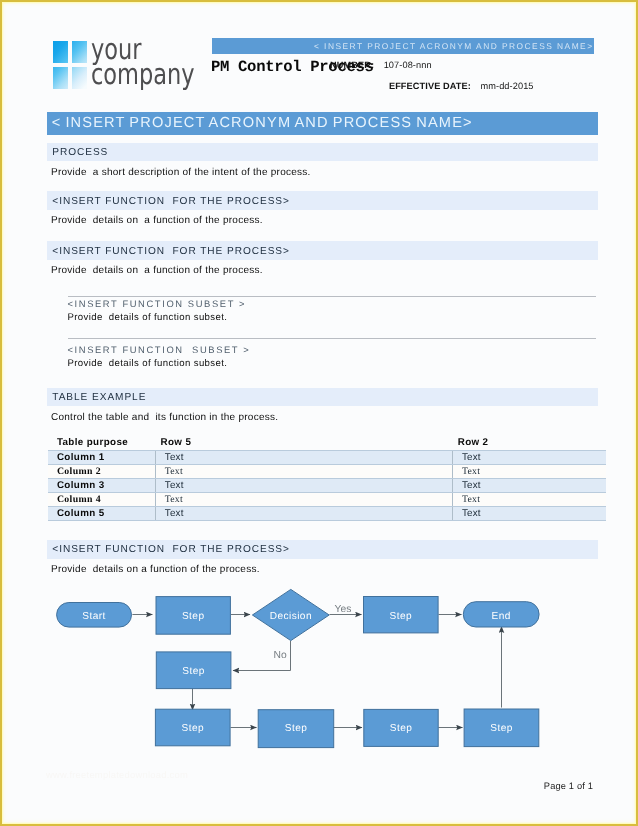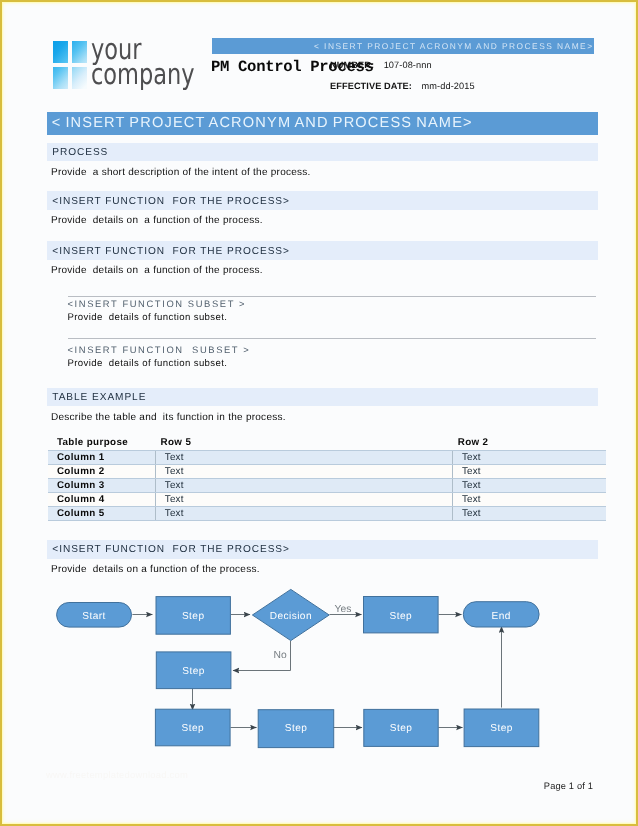--- a/index.html
+++ b/index.html
@@ -29,21 +29,21 @@
   #logo-text span{display:block;}
 
   #hdr-banner{position:absolute;left:212px;top:38px;width:381.5px;height:16px;
               background:#5b9bd5;color:#d3e5f5;font-size:8.4px;letter-spacing:1.47px;
               text-align:right;line-height:16.5px;padding-right:0px;box-sizing:border-box;
               font-family:"Liberation Sans",sans-serif;}
   #hdr-title{position:absolute;left:211px;top:58px;font-size:15.6px;font-weight:bold;
              color:#0a0a0a;letter-spacing:-0.33px;font-family:Liberation Mono, monospace;}
   #hdr-number{position:absolute;left:330px;top:60px;width:262.5px;
               font-size:9.2px;color:#141414;}
-  #hdr-date{position:absolute;left:330px;top:80.5px;width:262.5px;text-align:left;
+  #hdr-date{position:absolute;left:330px;top:80.5px;width:262.5px;text-align:center;
               font-size:9.2px;color:#141414;}
   .lbl{font-weight:bold;letter-spacing:0.1px;}
   .val{font-weight:normal;letter-spacing:0.1px;margin-left:7px;}
 
   
   #title-bar{position:absolute;left:47px;top:112px;width:551px;height:23px;
              background:#5b9bd5;color:#e8f4fd;font-size:14.6px;letter-spacing:1.16px;word-spacing:-1.2px;
              line-height:22.5px;padding-left:4.7px;box-sizing:border-box;}
 
   
@@ -61,21 +61,21 @@
   #tbl col.c1{width:297.2px;}
   #tbl col.c2{width:153.2px;}
   #tbl th{font-weight:bold;color:#0a0a0a;text-align:left;font-size:9.8px;
           padding:0 0 0 8.9px;height:14.5px;letter-spacing:0.38px;border:0;vertical-align:middle;}
   #tbl th:nth-child(2),#tbl th:nth-child(3){padding-left:5.2px;}
   #tbl td{color:#111;height:14.2px;padding:0 0 0 8.9px;box-sizing:border-box;
           border-top:1px solid #b9cbdc;border-bottom:1px solid #b9cbdc;letter-spacing:0.2px;vertical-align:middle;}
   #tbl td.k{font-weight:bold;color:#0a0a0a;font-size:9.8px;border-left:0;letter-spacing:0.38px;}
   #tbl td.v{color:#22303c;font-size:9.8px;border-left:1px solid #aebdc9;padding-left:9px;}
   #tbl tr.odd td{background:#dfeaf6;}
-  #tbl tr.even td{background:#fdfcfa;}
+  #tbl tr.even td{background:#fdfcfa;font-family:Liberation Serif, serif;}
 
   
   #flow{position:absolute;left:0px;top:580px;width:638px;height:185px;}
   #flow text{font-family:"Liberation Sans",sans-serif;}
 
   
   #watermark{position:absolute;left:46px;top:768.5px;font-size:9.4px;color:#f8f7f5;
              letter-spacing:0.25px;}
   #pagenum{position:absolute;left:400px;top:781px;width:193px;text-align:right;
            font-size:9.3px;color:#232323;letter-spacing:0.15px;}
@@ -133,21 +133,21 @@
   <div class="rule" style="top:338.3px;"></div>
   <div class="sub-head" style="top:343.6px;">&lt;INSERT FUNCTION  SUBSET &gt;</div>
   <div class="sub-body" style="top:357.8px;">Provide  details of function subset.</div>
 
   <div class="band" style="top:540.4px;height:18.3px;"></div>
   <div class="band-txt" style="top:543.6px;">&lt;INSERT FUNCTION  FOR THE PROCESS&gt;</div>
   <div class="body-txt" style="top:564.2px;">Provide  details on a function of the process.</div>
 
   <div class="band" style="top:388.4px;height:17.4px;"></div>
   <div class="band-txt" style="top:391.8px;">TABLE EXAMPLE</div>
-  <div class="body-txt" style="top:411.5px;">Describe the table and  its function in the process.</div>
+  <div class="body-txt" style="top:411.5px;">Control the table and  its function in the process.</div>
 
   <table id="tbl">
     <colgroup>
         <col class="c0">
         <col class="c1">
         <col class="c2">
       </colgroup>
     <thead>
       <tr>
         <th>Table purpose</th>

